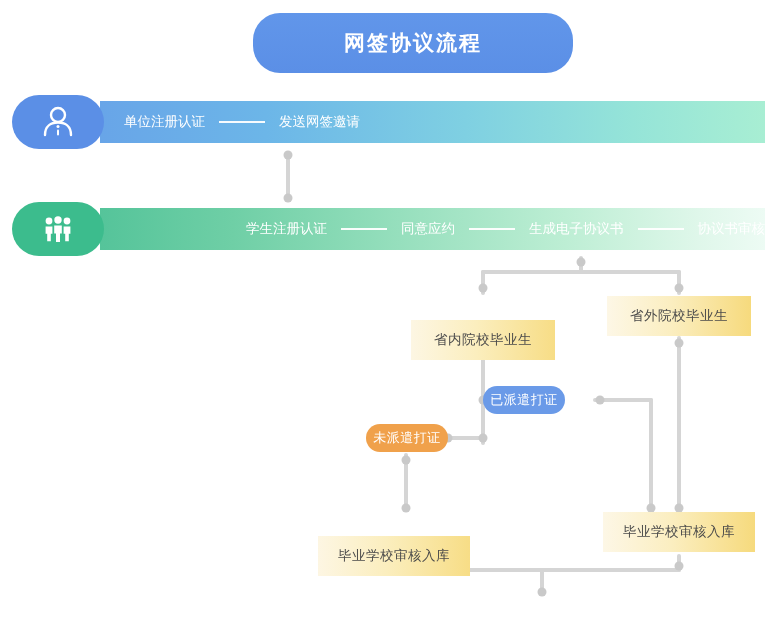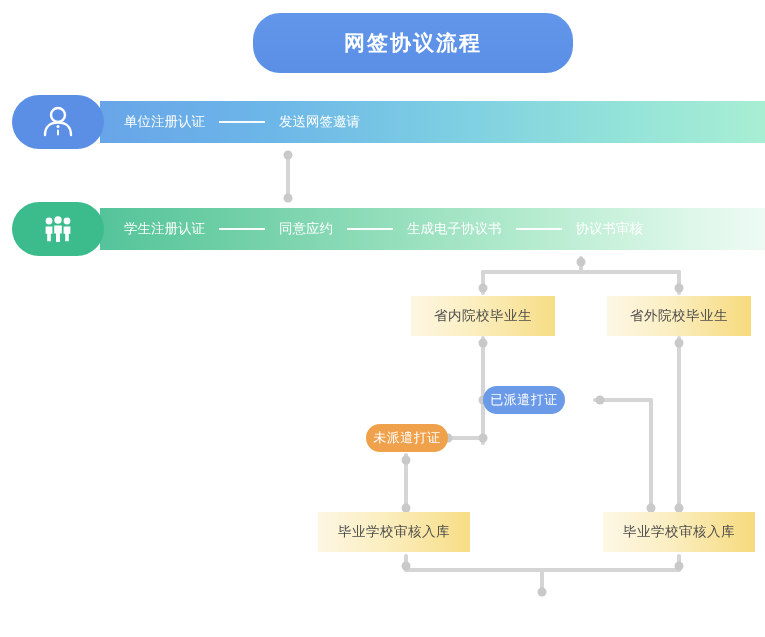--- a/index.html
+++ b/index.html
@@ -52,20 +52,21 @@
     height: 42px;
     width: 665px;
     display: flex;
     align-items: center;
   }
   .lane-bar.blue {
     background: linear-gradient(90deg, #68a5e8 0%, #6cb6e8 25%, #7fd0e2 55%, #95e4d8 80%, #a8eed3 100%);
   }
   .lane-bar.green {
     background: linear-gradient(90deg, #55c49a 0%, #6fcfa6 20%, #96dfbd 45%, #bdeed4 70%, #dff7ea 90%, #edfbf4 100%);
+    justify-content: flex-end;
   }
   .lane-badge {
     position: absolute;
     left: 0;
     top: 0;
     width: 92px;
     height: 54px;
     border-radius: 27px;
     display: flex;
     align-items: center;
@@ -100,20 +101,21 @@
     height: 40px;
     display: flex;
     align-items: center;
     justify-content: center;
     font-size: 13.5px;
     color: #4a4a4a;
     letter-spacing: 0.5px;
   }
   .box.yellow-l {
     background: linear-gradient(90deg, #fdf6e3 0%, #fbeebe 45%, #f7dd86 100%);
+    margin-top: 24px;
   }
   .box.yellow-r {
     background: linear-gradient(90deg, #fdf7e6 0%, #fbeec0 45%, #f6da7d 100%);
   }
 
   .pill {
     position: absolute;
     height: 28px;
     border-radius: 14px;
     display: flex;

